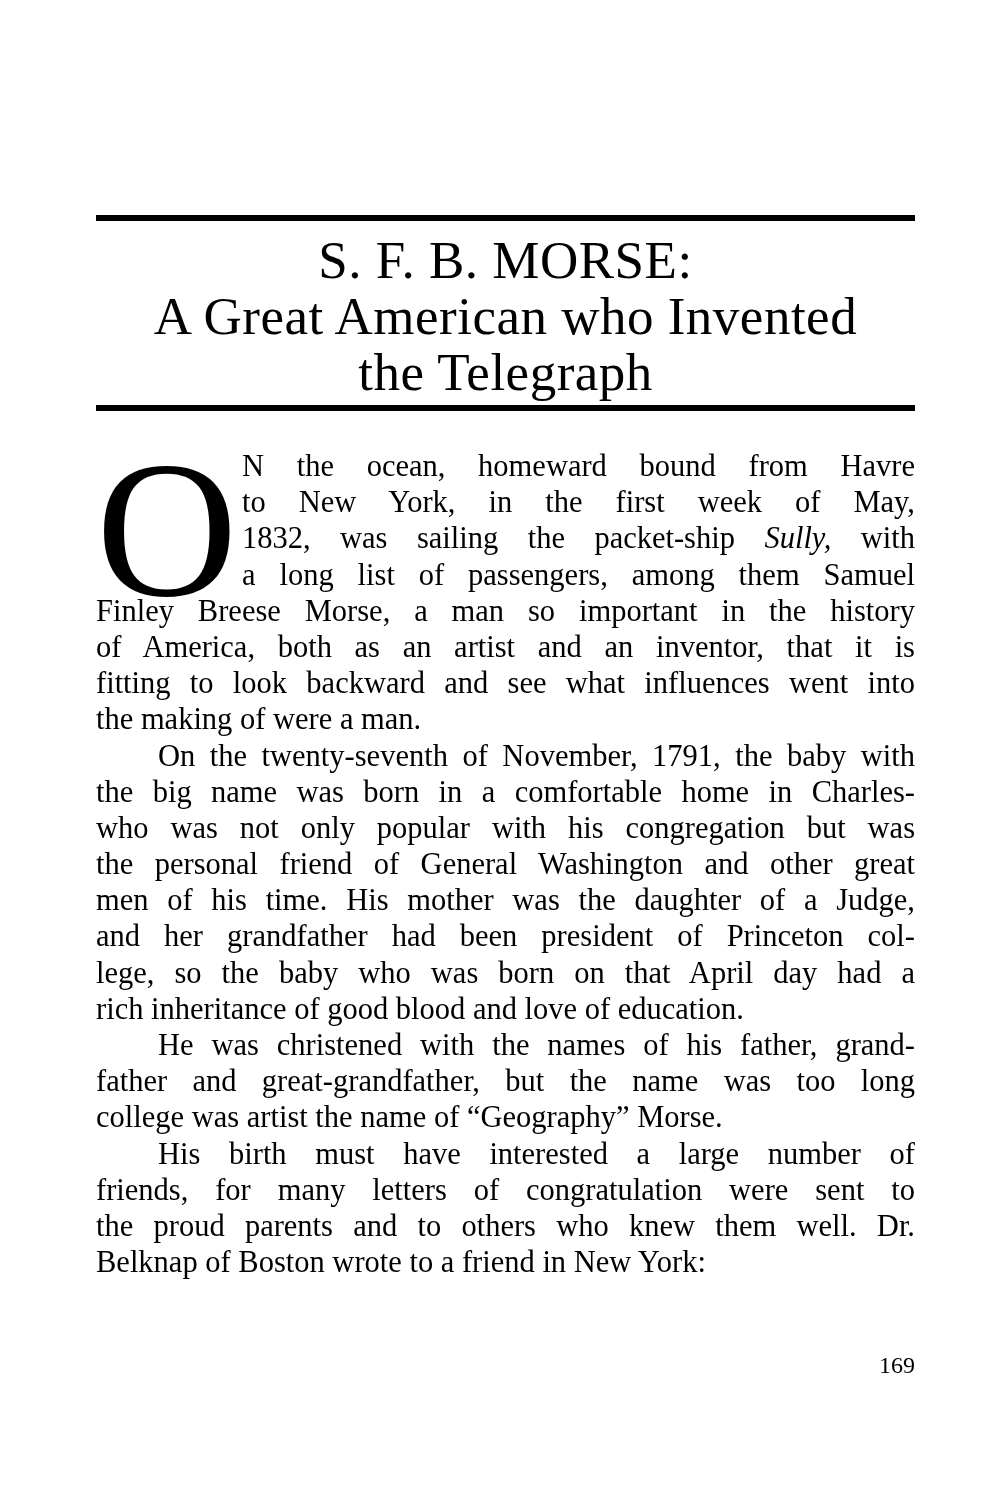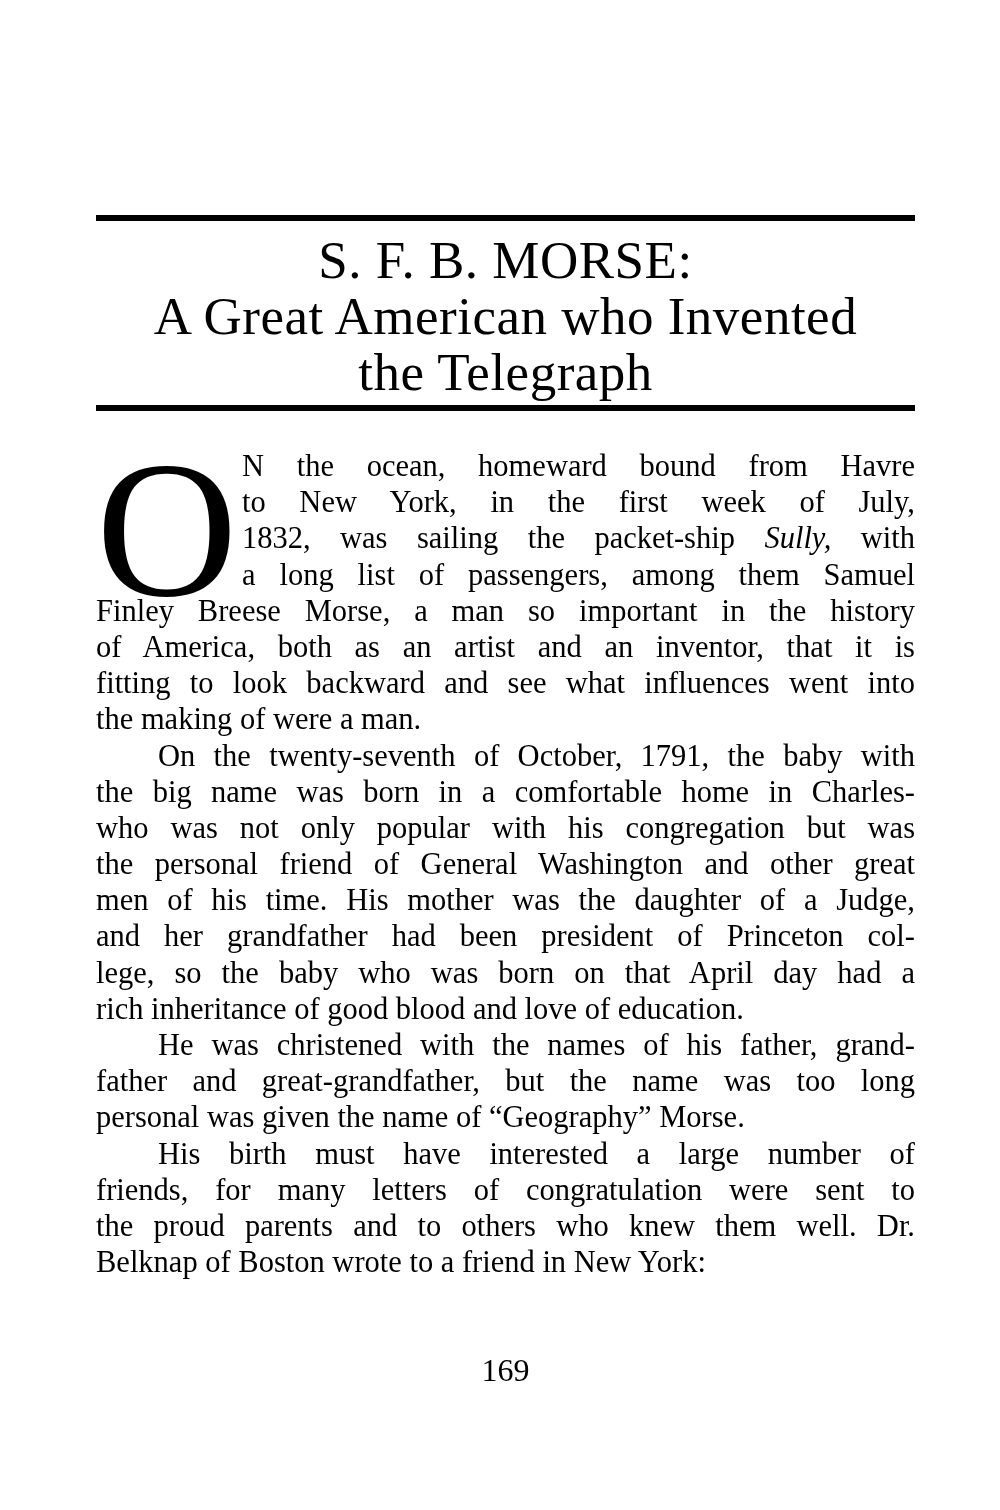--- a/index.html
+++ b/index.html
@@ -11,58 +11,58 @@
   .title { position: absolute; left: 96px; width: 819px; text-align: center; font-size: 53px; line-height: 56px; letter-spacing: 0.5px; }
   .t1 { top: 232px; }
   .t2 { top: 288px; }
   .t3 { top: 344px; }
   .body { position: absolute; left: 96px; top: 448px; width: 819px; font-size: 30.5px; line-height: 36.2px; text-align: justify; }
   .line { display: block; height: 36.2px; white-space: nowrap; text-align-last: justify; text-align: justify; }
   .line.last { text-align-last: left; }
   .indent { padding-left: 62px; }
   .dropcap-line { padding-left: 146px; }
   .dropcap { position: absolute; left: 0px; top: 6px; font-size: 196px; line-height: 150px; height: 150px; }
-  .pagenum { position: absolute; left: 96px; width: 819px; top: 1352px; text-align: center; font-size: 32px; }
+  .pagenum { position: absolute; left: 96px; width: 819px; top: 1352px; text-align: right; font-size: 24px; }
   em { font-style: italic; }
 </style>
 </head>
 <body>
 
 <div class="rule top"></div>
 <div class="title t1">S. F. B. MORSE:</div>
 <div class="title t2">A Great American who Invented</div>
 <div class="title t3">the Telegraph</div>
 <div class="rule bottom"></div>
 
 <div class="body">
   <div class="dropcap">O</div>
   <div>
     <span class="line dropcap-line">N the ocean, homeward bound from Havre</span>
-    <span class="line dropcap-line">to New York, in the first week of July,</span>
+    <span class="line dropcap-line">to New York, in the first week of May,</span>
     <span class="line dropcap-line"><span>1832, was sailing the packet-ship </span><em>Sully,</em><span> with</span></span>
     <span class="line dropcap-line">a long list of passengers, among them Samuel</span>
     <span class="line">Finley Breese Morse, a man so important in the history</span>
     <span class="line">of America, both as an artist and an inventor, that it is</span>
     <span class="line">fitting to look backward and see what influences went into</span>
     <span class="line last">the making of were a man.</span>
   </div>
   <div>
-    <span class="line indent">On the twenty-seventh of October, 1791, the baby with</span>
+    <span class="line indent">On the twenty-seventh of November, 1791, the baby with</span>
     <span class="line">the big name was born in a comfortable home in Charles-</span>
     <span class="line">who was not only popular with his congregation but was</span>
     <span class="line">the personal friend of General Washington and other great</span>
     <span class="line">men of his time.  His mother was the daughter of a Judge,</span>
     <span class="line">and her grandfather had been president of Princeton col-</span>
     <span class="line">lege, so the baby who was born on that April day had a</span>
     <span class="line last">rich inheritance of good blood and love of education.</span>
   </div>
   <div>
     <span class="line indent">He was christened with the names of his father, grand-</span>
     <span class="line">father and great-grandfather, but the name was too long</span>
-    <span class="line last">personal was given the name of “Geography” Morse.</span>
+    <span class="line last">college was artist the name of “Geography” Morse.</span>
   </div>
   <div>
     <span class="line indent">His birth must have interested a large number of</span>
     <span class="line">friends, for many letters of congratulation were sent to</span>
     <span class="line">the proud parents and to others who knew them well.  Dr.</span>
     <span class="line last">Belknap of Boston wrote to a friend in New York:</span>
   </div>
 </div>
 
 <div class="pagenum">169</div>

